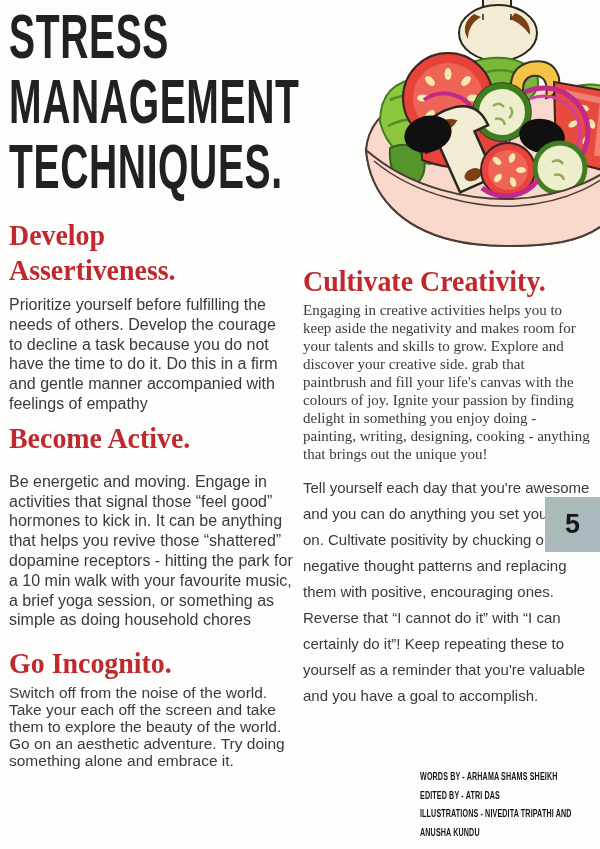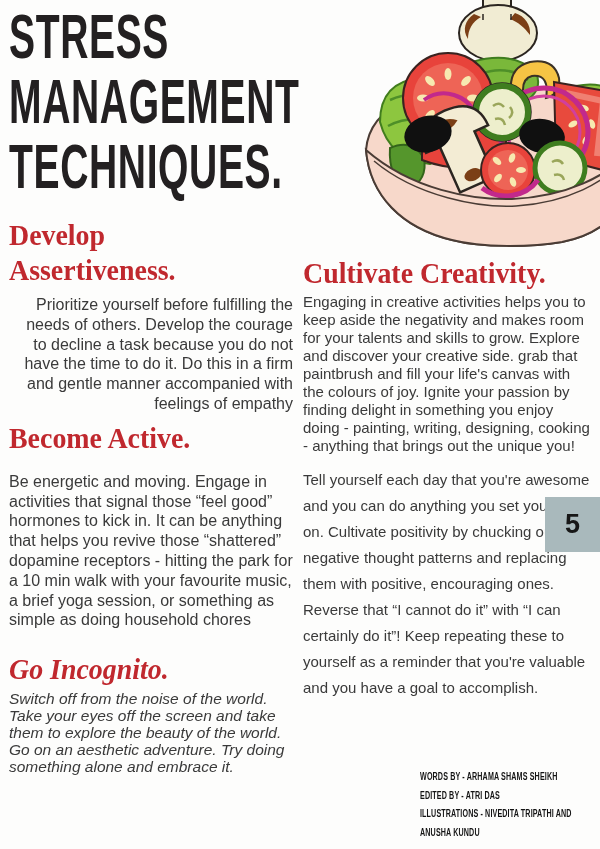--- a/index.html
+++ b/index.html
@@ -19,35 +19,35 @@
     color:#232021;
     font-weight:700;
     font-size:63px;
     line-height:65px;
     letter-spacing:1px;
     white-space:nowrap;
   }
   
   .col{position:absolute;}
   .col-left{left:9px;top:217px;width:284px;}
-  .col-right{left:303px;top:255px;width:288px;}
+  .col-right{left:303px;top:263px;width:288px;}
   
   .heading{margin:0;font-family:"Liberation Serif", serif;font-weight:700;color:#c0282e;font-size:30px;}
   .hline{display:block;line-height:35px;white-space:nowrap;transform:scaleX(0.93);transform-origin:left;}
   .sec-establish .hline{line-height:43px;}
   .hline:empty{display:none;}
   
   .body{margin:0;color:#3a3a3a;font-size:16px;line-height:19.8px;}
-  .sec-develop .body{margin-top:8px;text-align:right;}
+  .sec-develop .body{margin-top:8px;}
   .sec-become{margin-top:6px;}
   .sec-become .body{margin-top:17px;}
-  .sec-incognito{margin-top:21px;font-style:italic;}
+  .sec-incognito{margin-top:15px;}
   .sec-incognito .body{margin-top:4px;font-size:15.5px;line-height:17px;}
   .col-right .body{font-size:15px;line-height:18px;}
-  .sec-cultivate .body{margin-top:3px;}
+  .sec-cultivate .body{margin-top:3px;font-family:Liberation Serif, serif;}
   .sec-establish{margin-top:12px;}
   .sec-establish .body{margin-top:9px;line-height:26px;}
   
   .page-number{
     position:absolute;left:545px;top:497px;width:55px;height:55px;
     background:#a9b9bc;
     display:flex;align-items:center;justify-content:center;
     font-weight:700;font-size:27px;color:#171717;
   }
   
@@ -182,21 +182,21 @@
       <h2 class="heading">
         <span class="hline">Become Active.</span>
       </h2>
       <p class="body">Be energetic and moving. Engage in activities that signal those “feel good” hormones to kick in. It can be anything that helps you revive those “shattered” dopamine receptors - hitting the park for a 10 min walk with your favourite music, a brief yoga session, or something as simple as doing household chores</p>
     </section>
 
     <section class="sec-incognito">
       <h2 class="heading">
         <span class="hline">Go Incognito.</span>
       </h2>
-      <p class="body">Switch off from the noise of the world. Take your eyes off the screen and take them to explore the beauty of the world. Go on an aesthetic adventure. Try doing something alone and embrace it.</p>
+      <p class="body">Switch off from the noise of the world. Take your each off the screen and take them to explore the beauty of the world. Go on an aesthetic adventure. Try doing something alone and embrace it.</p>
     </section>
   </div>
 
   <div class="col col-right">
     <section class="sec-cultivate">
       <h2 class="heading">
         <span class="hline">Cultivate Creativity.</span>
       </h2>
       <p class="body">Engaging in creative activities helps you to keep aside the negativity and makes room for your talents and skills to grow. Explore and discover your creative side. grab that paintbrush and fill your life's canvas with the colours of joy. Ignite your passion by finding delight in something you enjoy doing - painting, writing, designing, cooking - anything that brings out the unique you!</p>
     </section>

